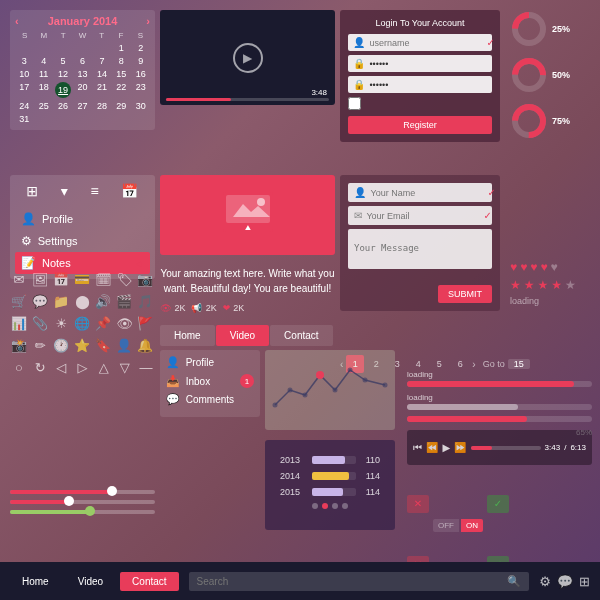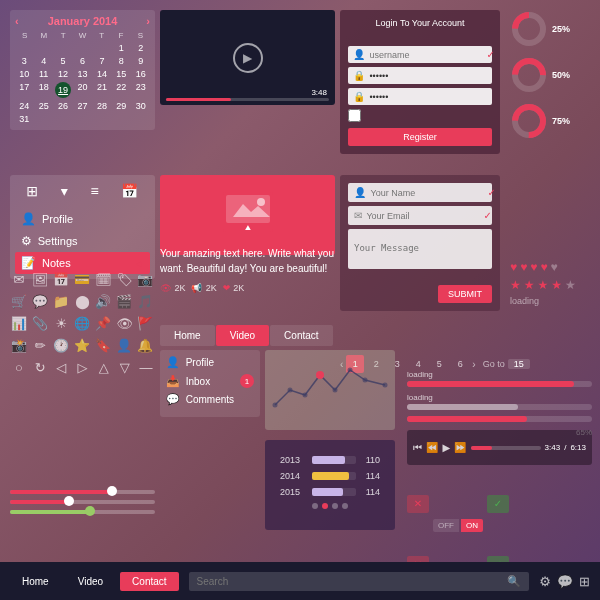--- a/index.html
+++ b/index.html
@@ -121,21 +121,21 @@
       left: 340px;
       width: 160px;
       background: rgba(80,40,60,0.85);
       border-radius: 3px;
       padding: 8px;
     }
     .login-title {
       color: white;
       font-size: 9px;
       text-align: center;
-      margin-bottom: 18px;
+      margin-bottom: 6px;
     }
     .login-field {
       display: flex;
       align-items: center;
       background: rgba(255,255,255,0.9);
       border-radius: 2px;
       margin-bottom: 4px;
       padding: 3px 5px;
     }
     .login-field .field-icon {
@@ -301,26 +301,27 @@
       justify-content: center;
     }
     .image-icon {
       color: white;
       font-size: 28px;
     }
 
     
     .text-content {
       position: absolute;
-      top: 246px;
+      top: 266px;
       left: 160px;
       width: 175px;
       color: white;
       font-size: 10px;
       line-height: 1.5;
+      text-align: center;
     }
     .text-stats {
       display: flex;
       gap: 6px;
       margin-top: 6px;
     }
     .stat-badge {
       display: flex;
       align-items: center;
       gap: 3px;

